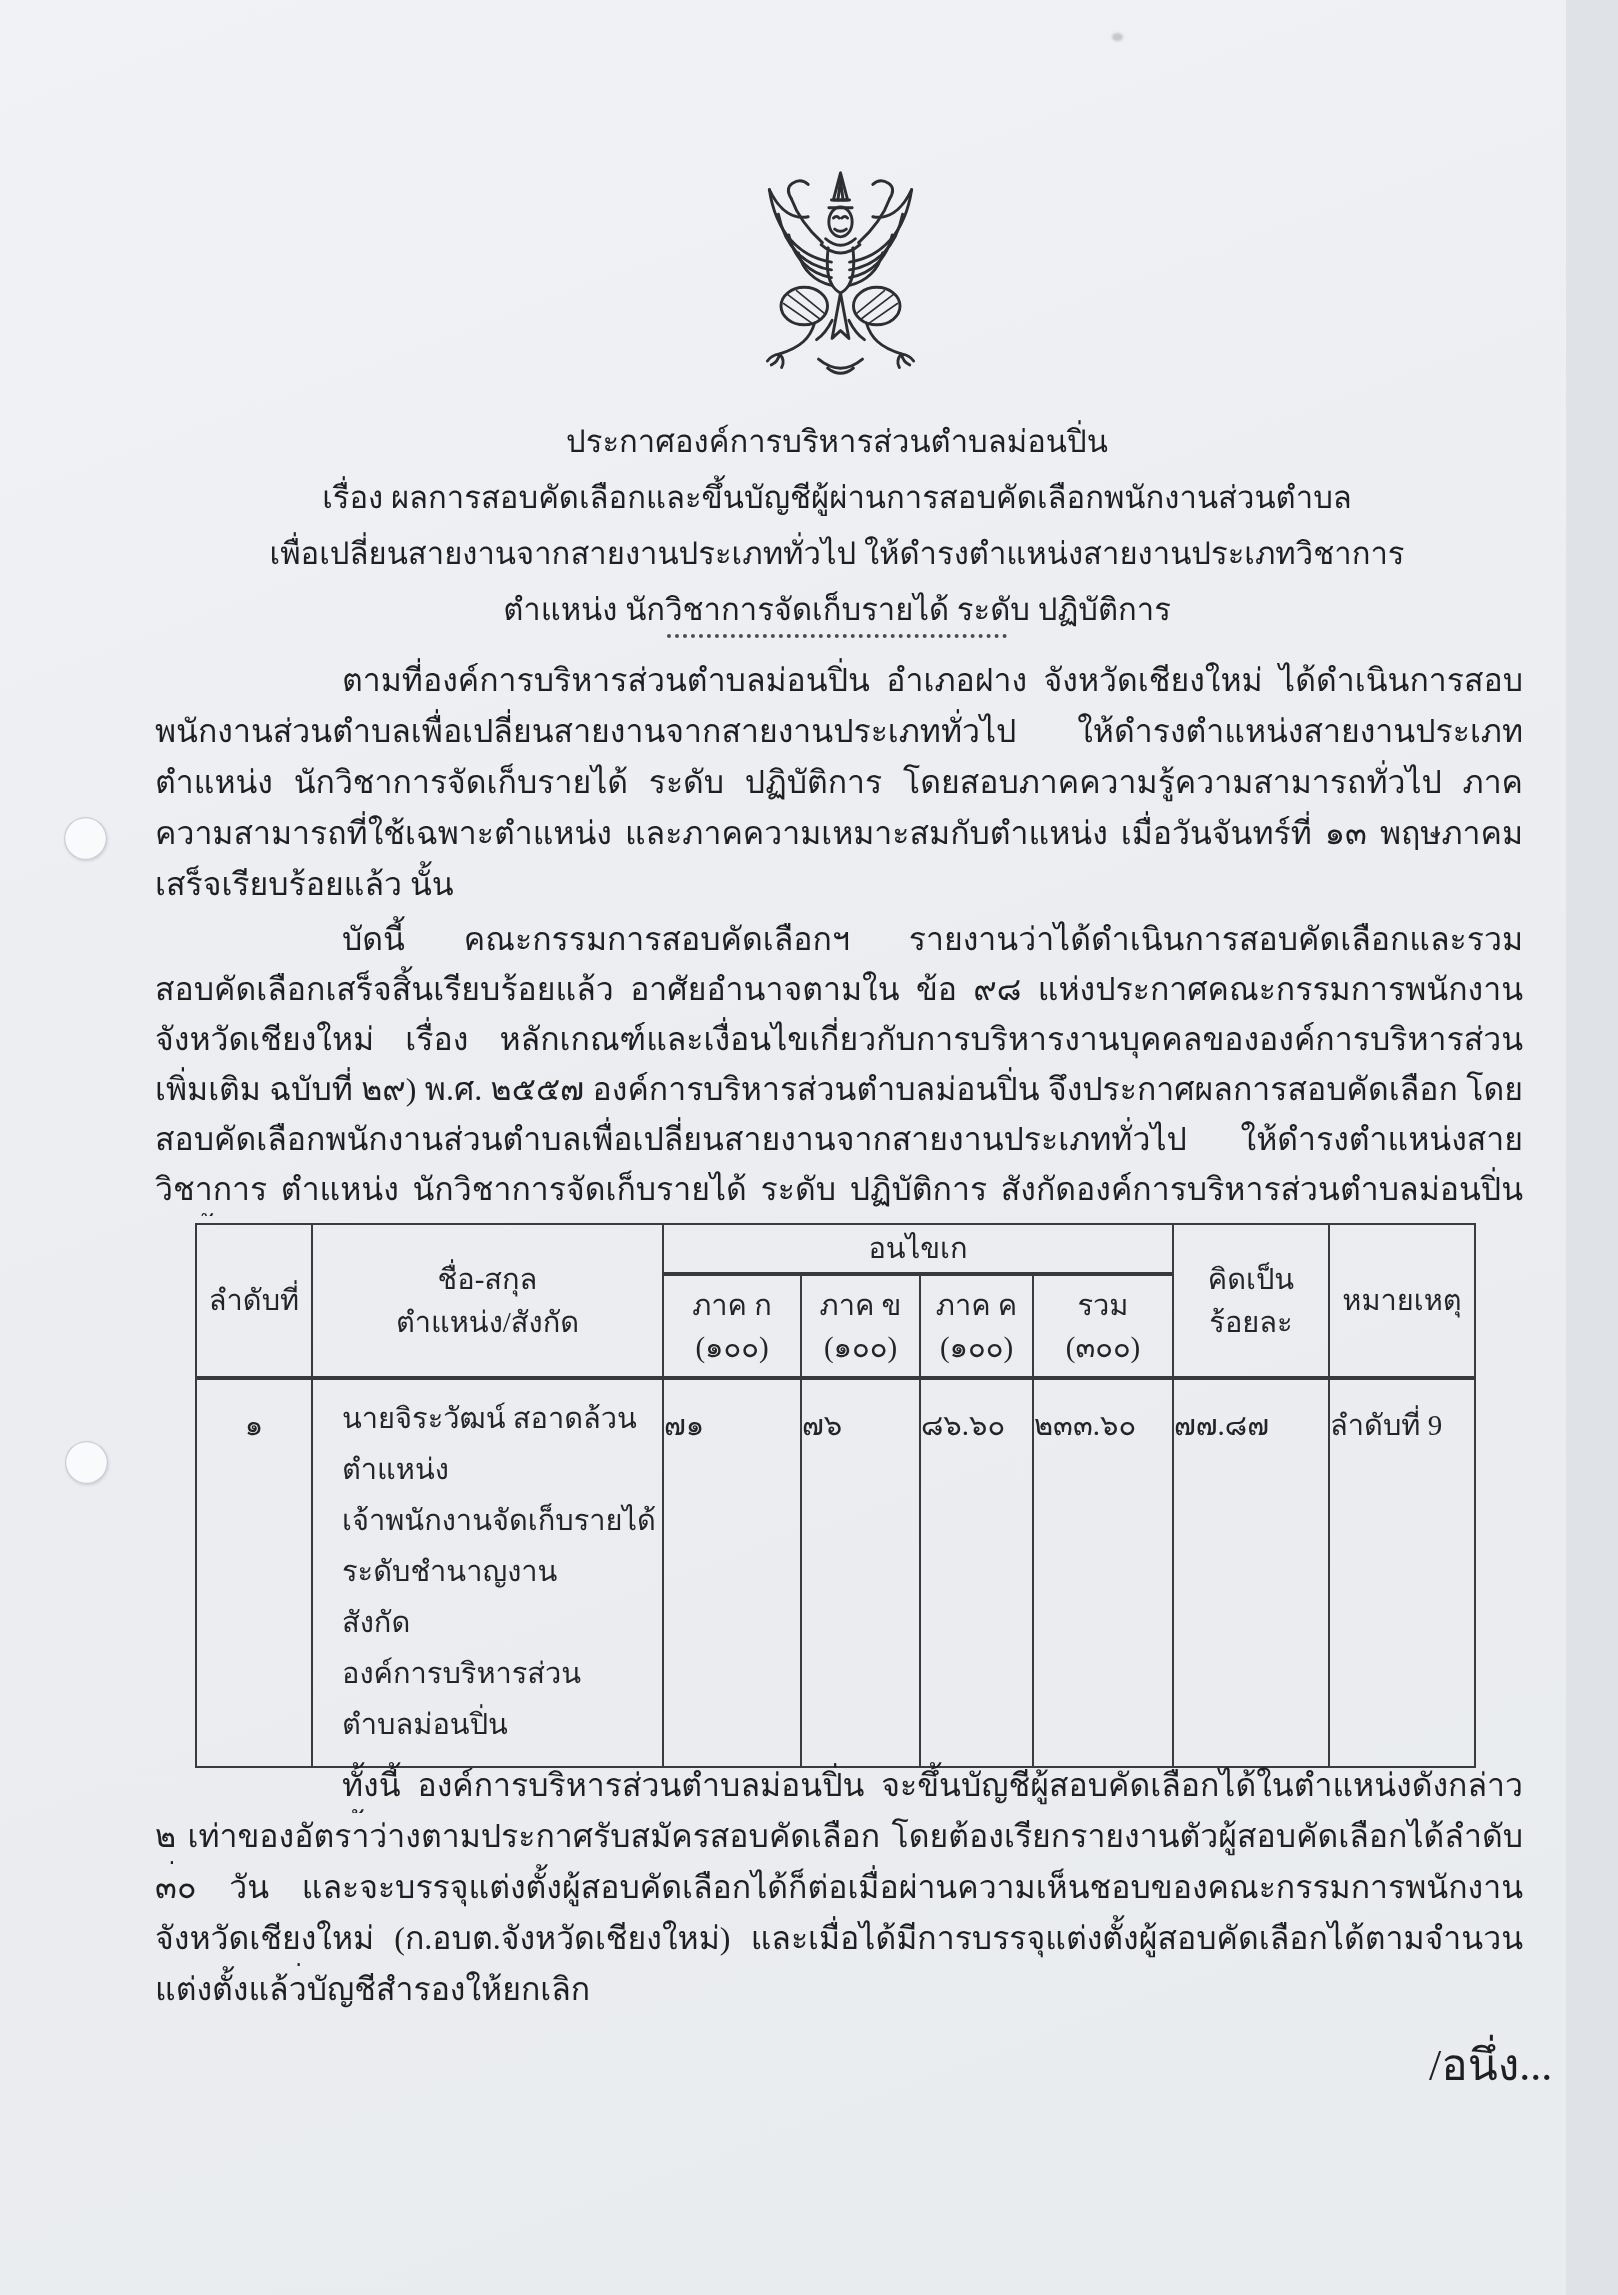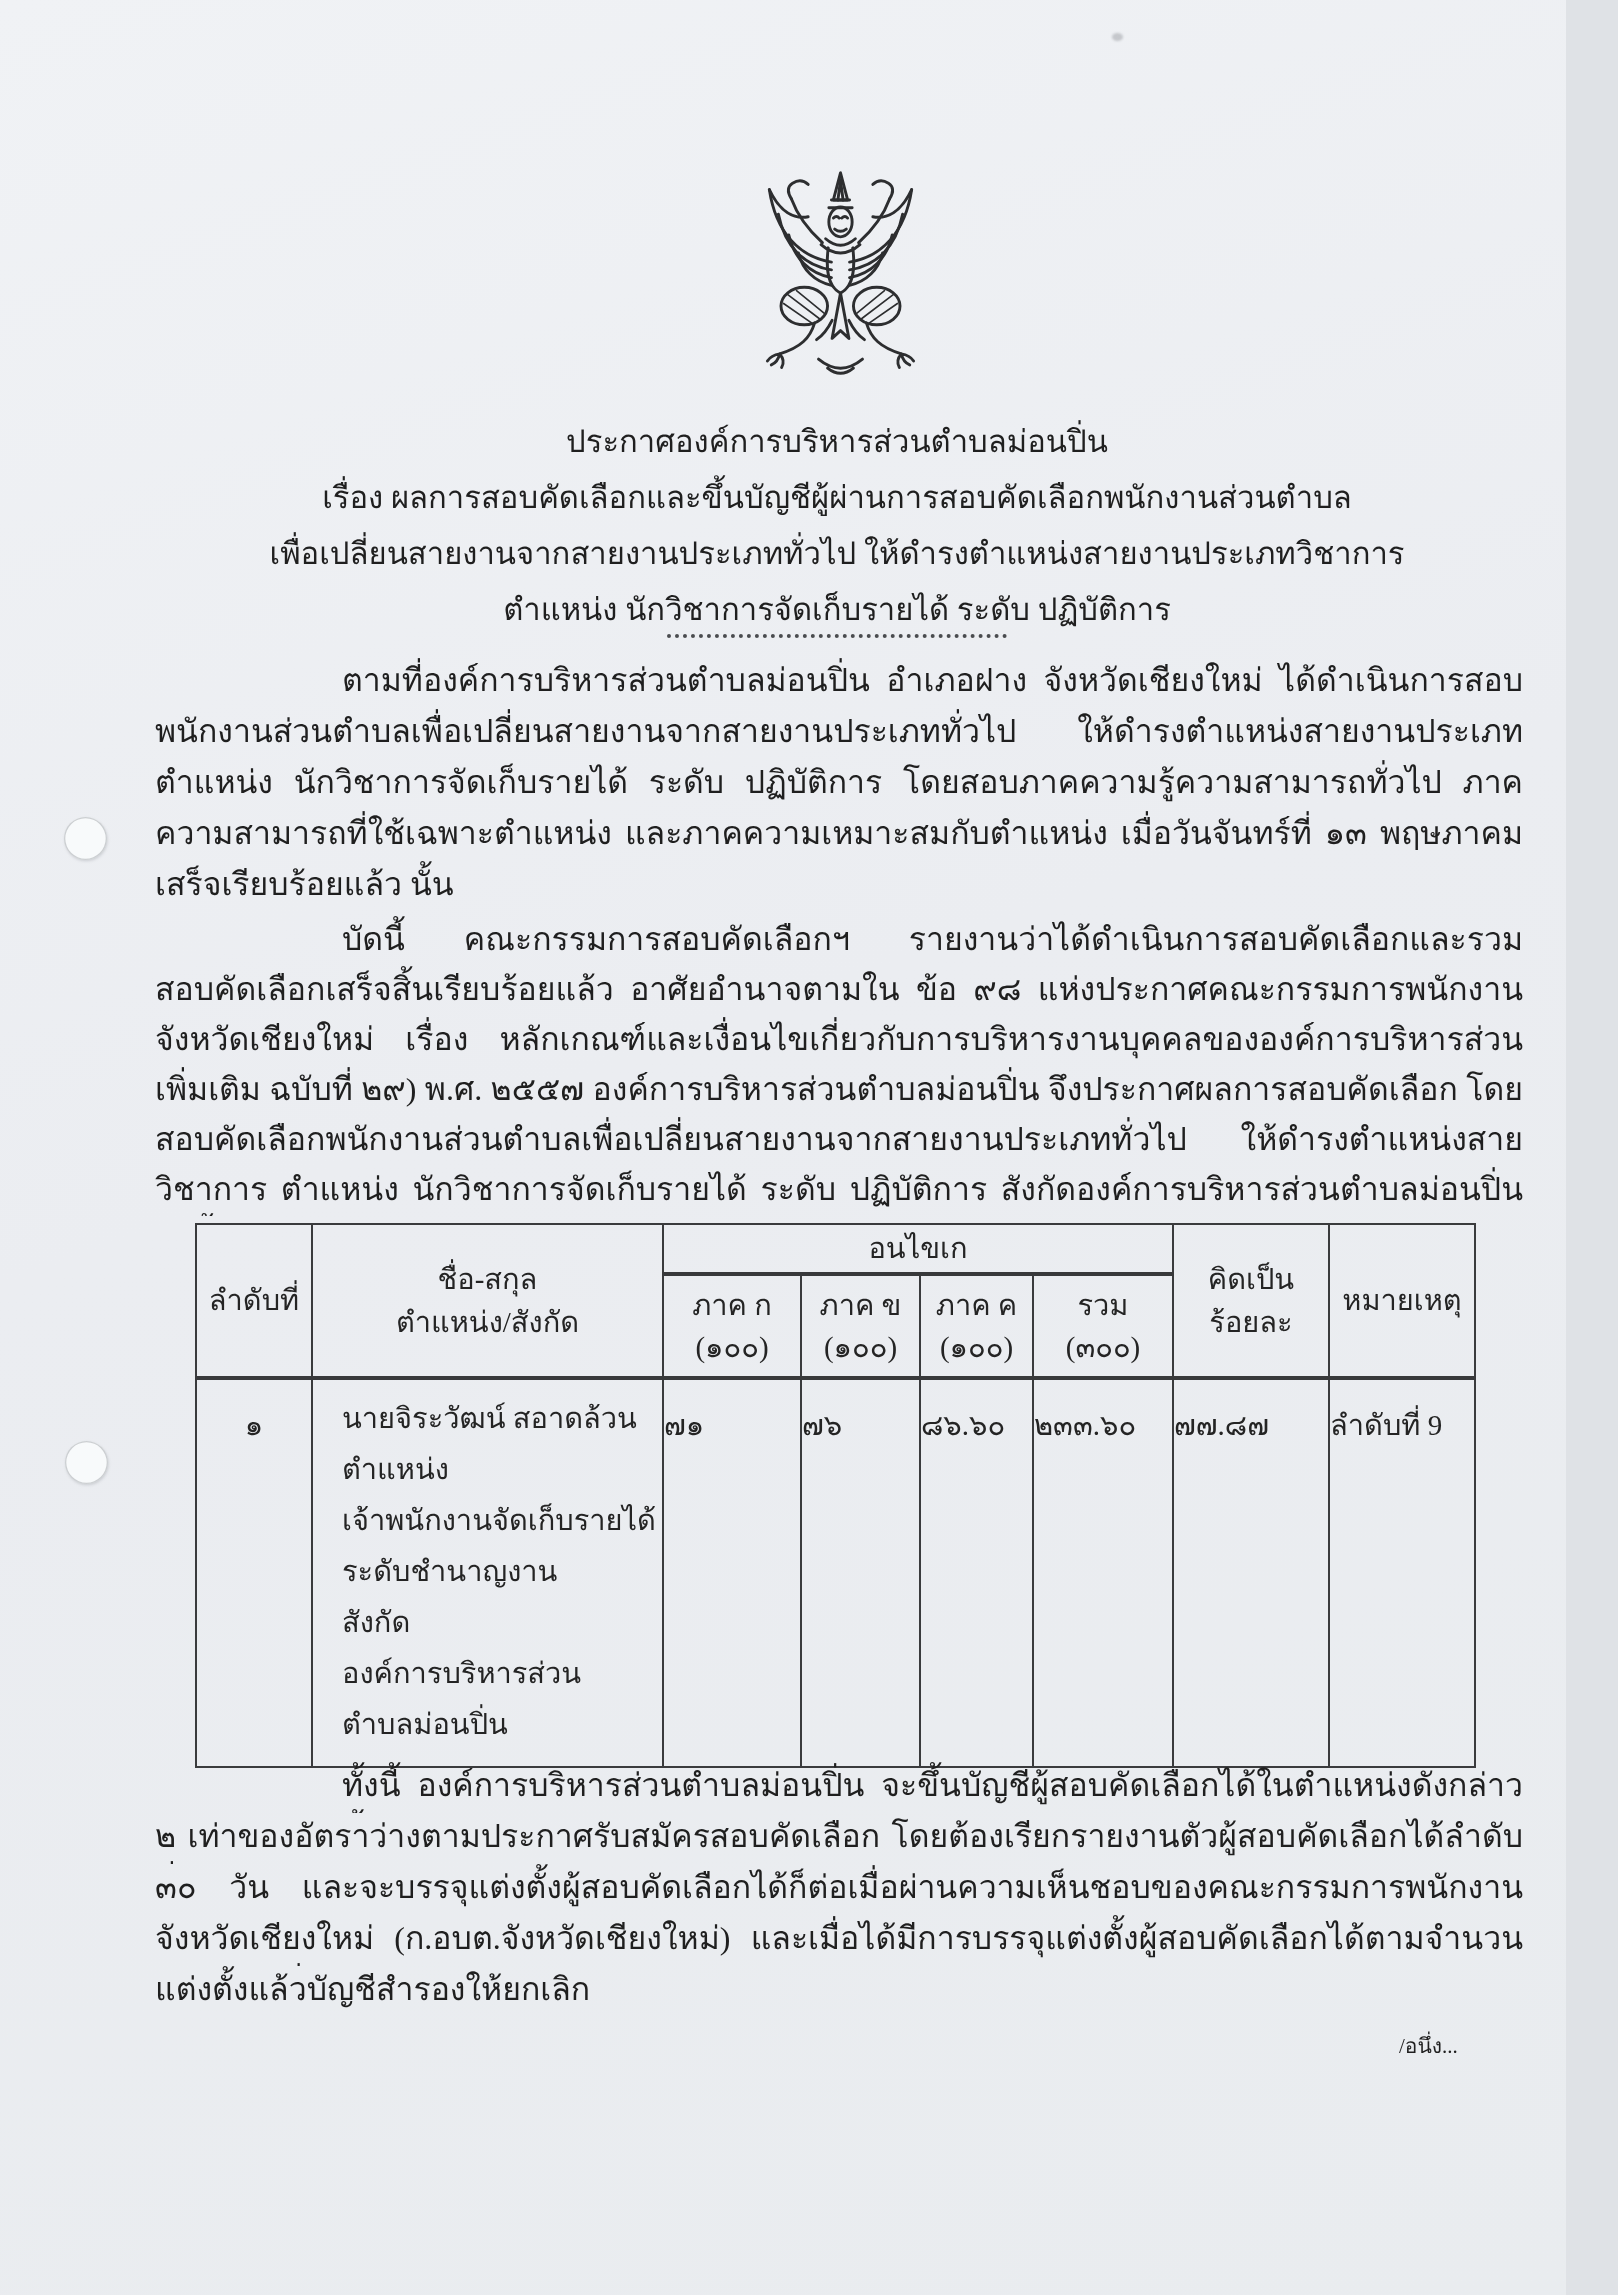--- a/index.html
+++ b/index.html
@@ -63,21 +63,21 @@
   .subhead{height:100px;}
   .subhead div{line-height:42px;}
   tr.header-row2 th{border-bottom:4px solid #38393b;}
   th[rowspan]{border-bottom:4px solid #38393b;}
   td.cell-no{vertical-align:top;text-align:center;padding-top:22.4px;}
   td.cell-name{vertical-align:top;padding:13px 6.6px 16px 29px;}
   td.cell-name div{line-height:51px;white-space:nowrap;overflow:hidden;}
   td.cell-score,td.cell-remark{vertical-align:top;padding-top:22.4px;}
   
   .footer-note{
-    position:absolute;left:1399px;top:2029px;font-size:21px;white-space:nowrap;
+    position:absolute;left:1429px;top:2029px;font-size:44px;white-space:nowrap;
   }
 </style>
 </head>
 <body>
 
 <div class="page">
 
   <div class="punch-hole" style="left:64px;top:817px;width:43px;height:43px;"></div>
   <div class="punch-hole" style="left:65px;top:1441px;width:43px;height:43px;"></div>
   <div class="smudge" style="left:1112px;top:33px;width:10.5px;height:8px;"></div>

